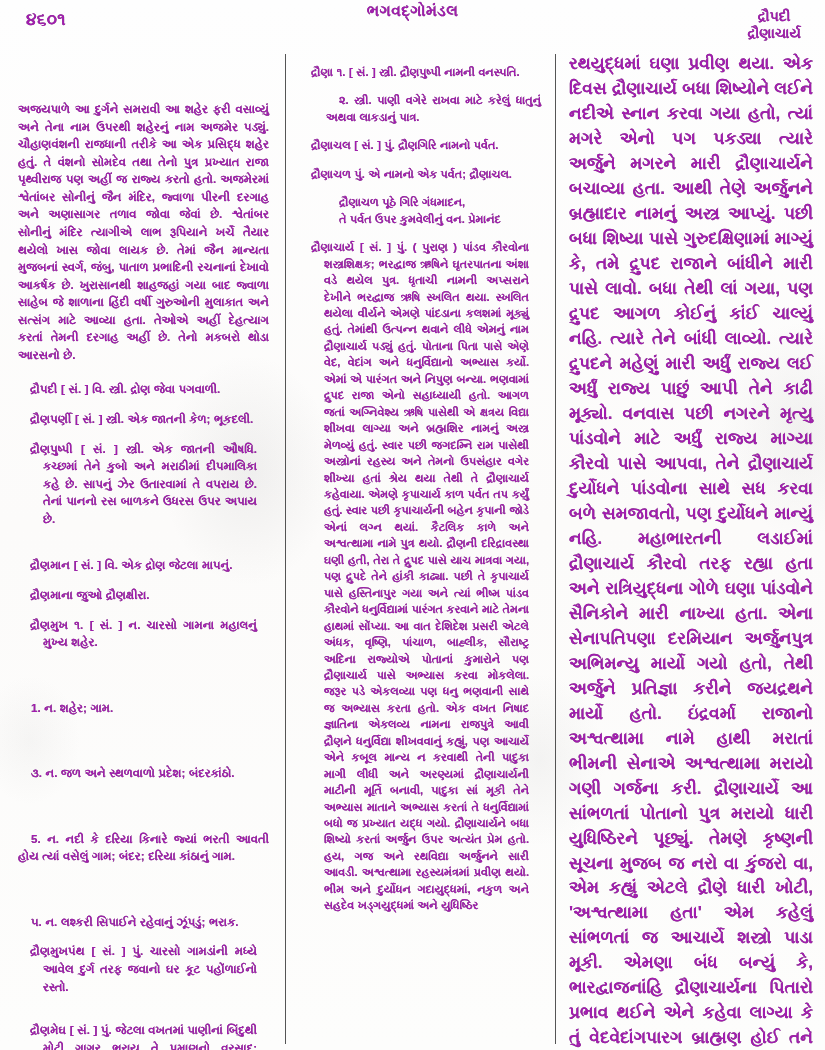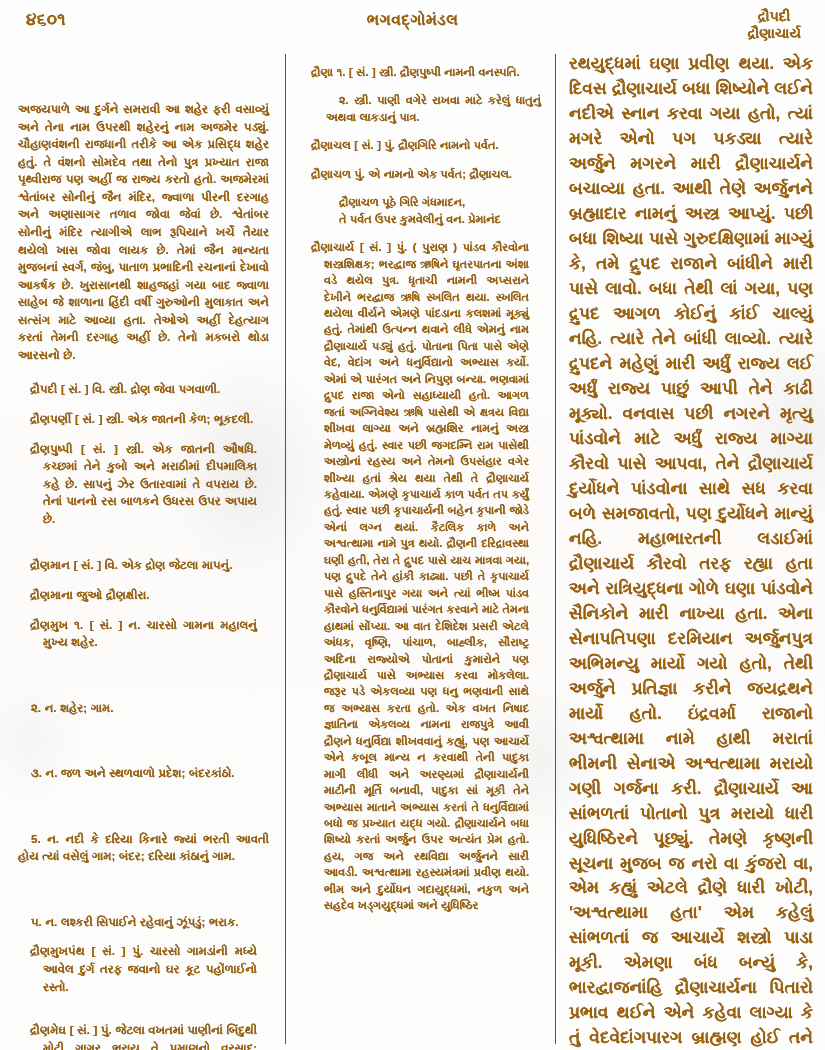--- a/index.html
+++ b/index.html
@@ -7,21 +7,21 @@
     padding: 0;
     background: #ffffff;
   }
   #page {
     position: relative;
     width: 825px;
     height: 1050px;
     background: #fdfdfc;
     overflow: hidden;
     font-family: "Liberation Sans", "DejaVu Sans", sans-serif;
-    color: #a16207;
+    color: #a21caf;
   }
 
   
   #paper-texture {
     position: absolute;
     inset: 0;
     background:
       radial-gradient(ellipse 120px 160px at 248px 470px, rgba(150,150,150,0.13), rgba(150,150,150,0) 72%),
       radial-gradient(ellipse 110px 150px at 800px 430px, rgba(150,150,150,0.11), rgba(150,150,150,0) 72%),
       radial-gradient(ellipse 90px 120px at 540px 760px, rgba(150,150,150,0.09), rgba(150,150,150,0) 72%),
@@ -40,21 +40,21 @@
     position: absolute;
     left: 26px;
     top: 10px;
     font-size: 17px;
     font-weight: 700;
     letter-spacing: 0.3px;
   }
   .rh-title {
     position: absolute;
     left: 0; right: 0;
-    top: 11px;
+    top: 2px;
     text-align: center;
     font-size: 15.5px;
     font-weight: 700;
     letter-spacing: 0.4px;
   }
   .rh-guides {
     position: absolute;
     right: 24px;
     top: 8px;
     text-align: center;
@@ -159,21 +159,21 @@
       <div class="gap"></div>
 
       <p class="entry"><span class="hw">દ્રૌપદી</span> <span>[ સં. ] વિ. સ્ત્રી. દ્રોણ જેવા પગવાળી.</span></p>
       <p class="entry"><span class="hw">દ્રૌણપર્ણી</span> <span>[ સં. ] સ્ત્રી. એક જાતની કેળ; ભૂકદલી.</span></p>
       <p class="entry"><span class="hw">દ્રૌણપુષ્પી</span> <span>[ સં. ] સ્ત્રી. એક જાતની ઔષધિ. કચ્છમાં તેને કુબો અને મરાઠીમાં દીપમાલિકા કહે છે. સાપનું ઝેર ઉતારવામાં તે વપરાય છે. તેનાં પાનનો રસ બાળકને ઉધરસ ઉપર અપાય છે.</span></p>
       <div class="gap"></div>
 
       <p class="entry"><span class="hw">દ્રૌણમાન</span> <span>[ સં. ] વિ. એક દ્રોણ જેટલા માપનું.</span></p>
       <p class="entry"><span class="hw">દ્રૌણમાના</span> <span>જુઓ દ્રૌણક્ષીરા.</span></p>
       <p class="entry"><span class="hw">દ્રૌણમુખ ૧.</span> <span>[ સં. ] ન. ચારસો ગામના મહાલનું મુખ્ય શહેર.</span></p>
-      <p class="para indent">૨. ન. શહેર; ગામ.</p>
+      <p class="para indent">1. ન. શહેર; ગામ.</p>
       <p class="para indent">૩. ન. જળ અને સ્થળવાળો પ્રદેશ; બંદરકાંઠો.</p>
       <p class="para indent">5. ન. નદી કે દરિયા કિનારે જ્યાં ભરતી આવતી હોય ત્યાં વસેલું ગામ; બંદર; દરિયા કાંઠાનું ગામ.</p>
       <p class="para indent">૫. ન. લશ્કરી સિપાઈને રહેવાનું ઝૂંપડું; ભરાક.</p>
       <p class="entry"><span class="hw">દ્રૌણમુખપંથ</span> <span>[ સં. ] પું. ચારસો ગામડાંની મધ્યે આવેલ દુર્ગ તરફ જવાનો ઘર કૂટ પહોંળાઈનો રસ્તો.</span></p>
       <div class="gap-sm"></div>
       <p class="entry"><span class="hw">દ્રૌણમેઘ</span> <span>[ સં. ] પું. જેટલા વખતમાં પાણીનાં બિંદુથી મોટી ગાગર ભરાય તે પ્રમાણુનો વરસાદ; ઝોલમાંથી પાણી વહે તેની રીતે વાદળાંમાંથી વરસતો વરસાદ.</span></p>
       <div class="gap-sm"></div>
       <p class="entry"><span class="hw">દ્રૌણશત્રુ</span> <span>[ સં. ] પું. ( પુરાણ ) ધૃષ્ટદ્યુમ્ન.</span></p>
       <p class="entry"><span class="hw">દ્રૌણશર્મપદ</span> <span>[ સં. ] ન. તે નામનું એક તીર્થ.</span></p>
       <p class="entry"><span class="hw">દ્રૌણસ</span> <span>[ સં. ] પું. એ નામનો એક દાનવ.</span></p>

